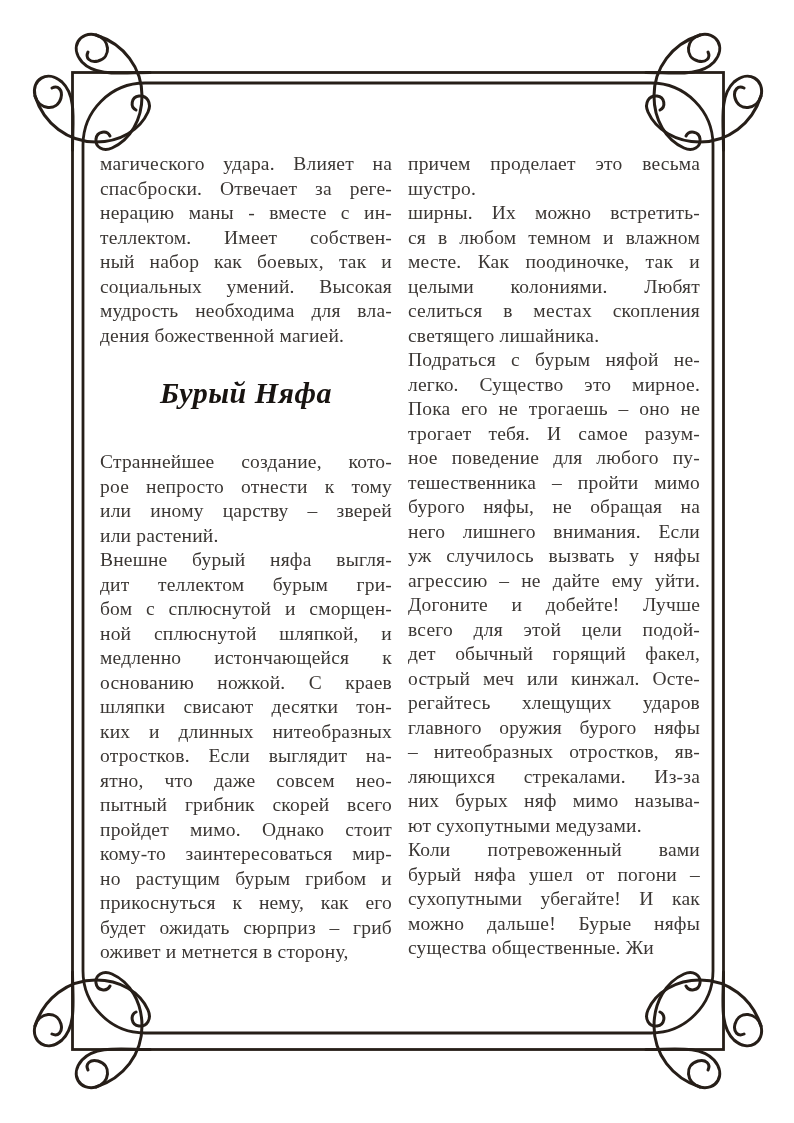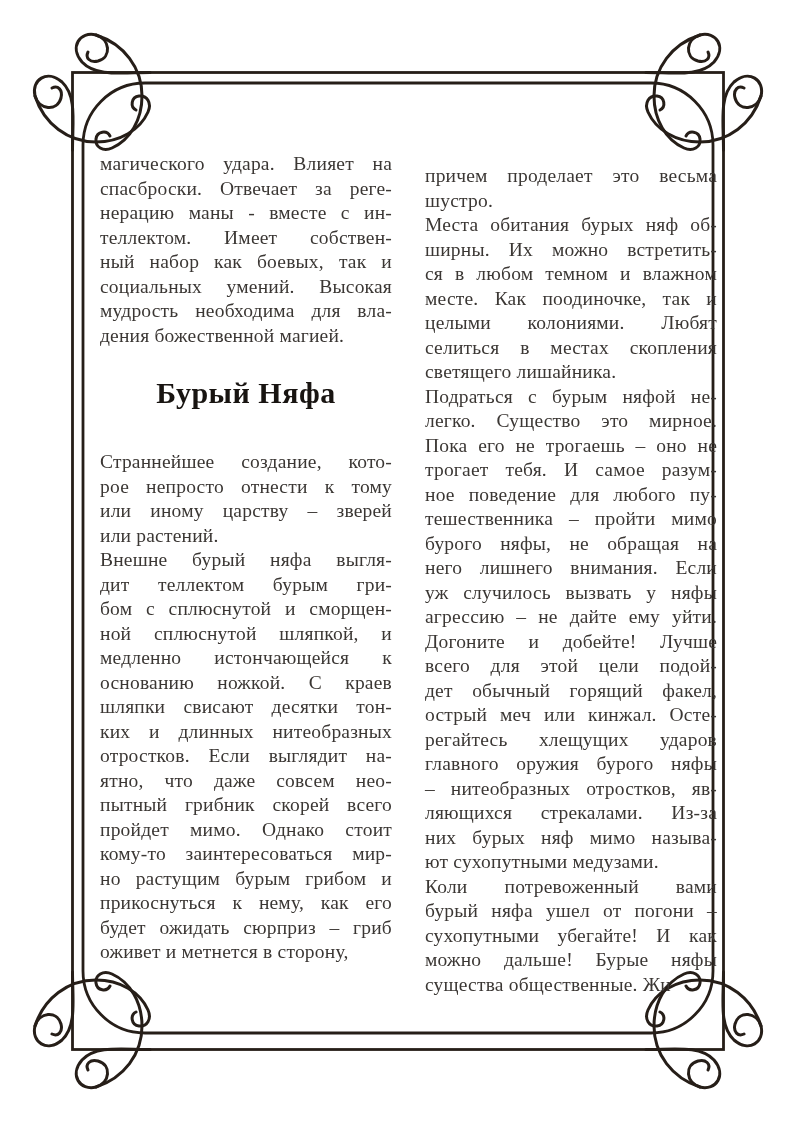--- a/index.html
+++ b/index.html
@@ -20,31 +20,32 @@
   .frame-outer,.frame-inner{fill:none;stroke:var(--ink);stroke-width:2.8;}
   .col{
     position:absolute;
     width:292px;
     color:var(--text);
     font-size:19.5px;
     line-height:24.5px;
     letter-spacing:0.2px;
   }
   .col-left{left:100px;top:152px;}
-  .col-right{left:408px;top:164px;margin-left:17px;}
+  .col-right{left:408px;top:152px;}
   .line{
     text-align:justify;
     text-align-last:justify;
     text-justify:inter-word;
     white-space:normal;
   }
   .line-last{text-align-last:left;}
   .heading{
     font-size:30px;
     font-weight:bold;
+    font-style:italic;
     line-height:46px;
     margin:22px 0 34px 0;
     text-align:center;
     color:#181411;
     letter-spacing:0.5px;
   }
 </style>
 </head>
 <body>
 
@@ -105,21 +106,20 @@
         <div class="line line-last">оживет и метнется в сторону,</div>
       </div>
   </section>
 
   <section class="col col-right">
     <div class="para">
         <div class="line">причем проделает это весьма</div>
         <div class="line line-last">шустро.</div>
       </div>
     <div class="para">
-        <div class="line">Места обитания бурых няф об-</div>
         <div class="line">ширны. Их можно встретить-</div>
         <div class="line">ся в любом темном и влажном</div>
         <div class="line">месте. Как поодиночке, так и</div>
         <div class="line">целыми колониями. Любят</div>
         <div class="line">селиться в местах скопления</div>
         <div class="line line-last">светящего лишайника.</div>
       </div>
     <div class="para">
         <div class="line">Подраться с бурым няфой не-</div>
         <div class="line">легко. Существо это мирное.</div>

